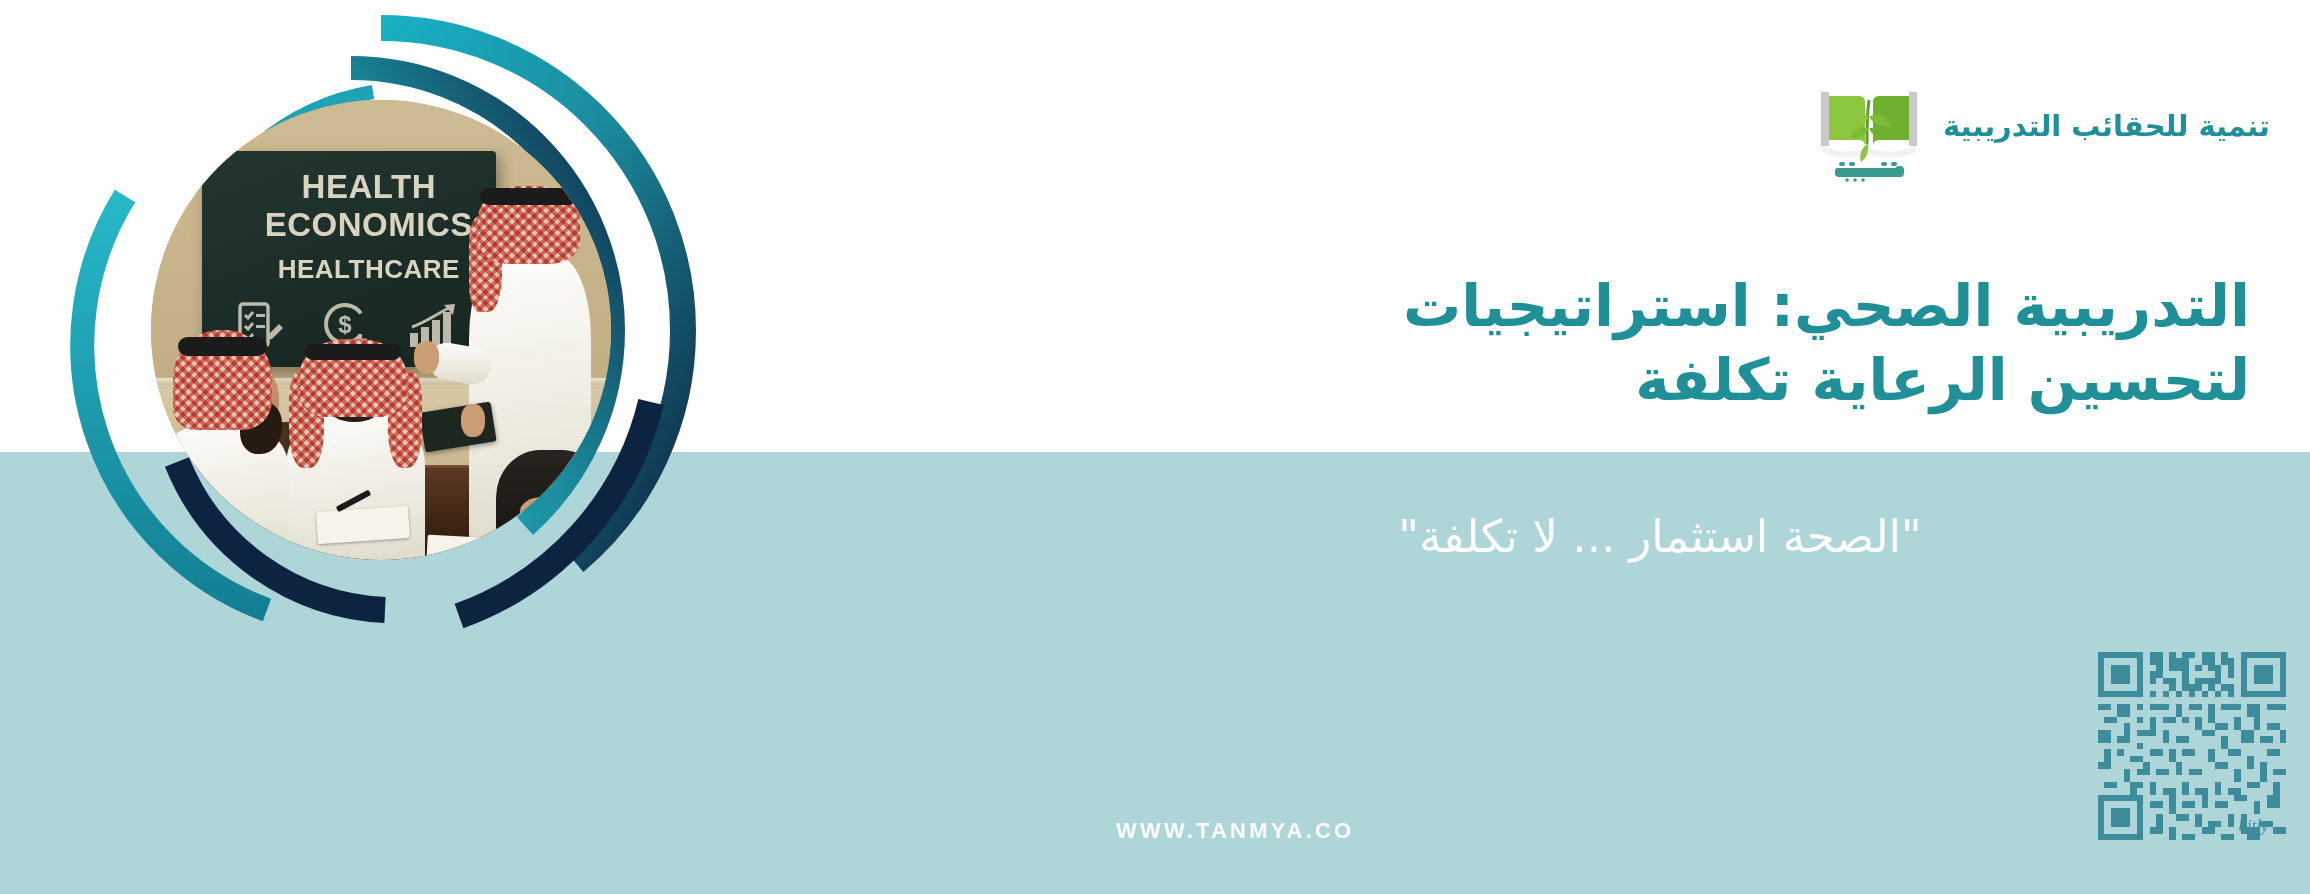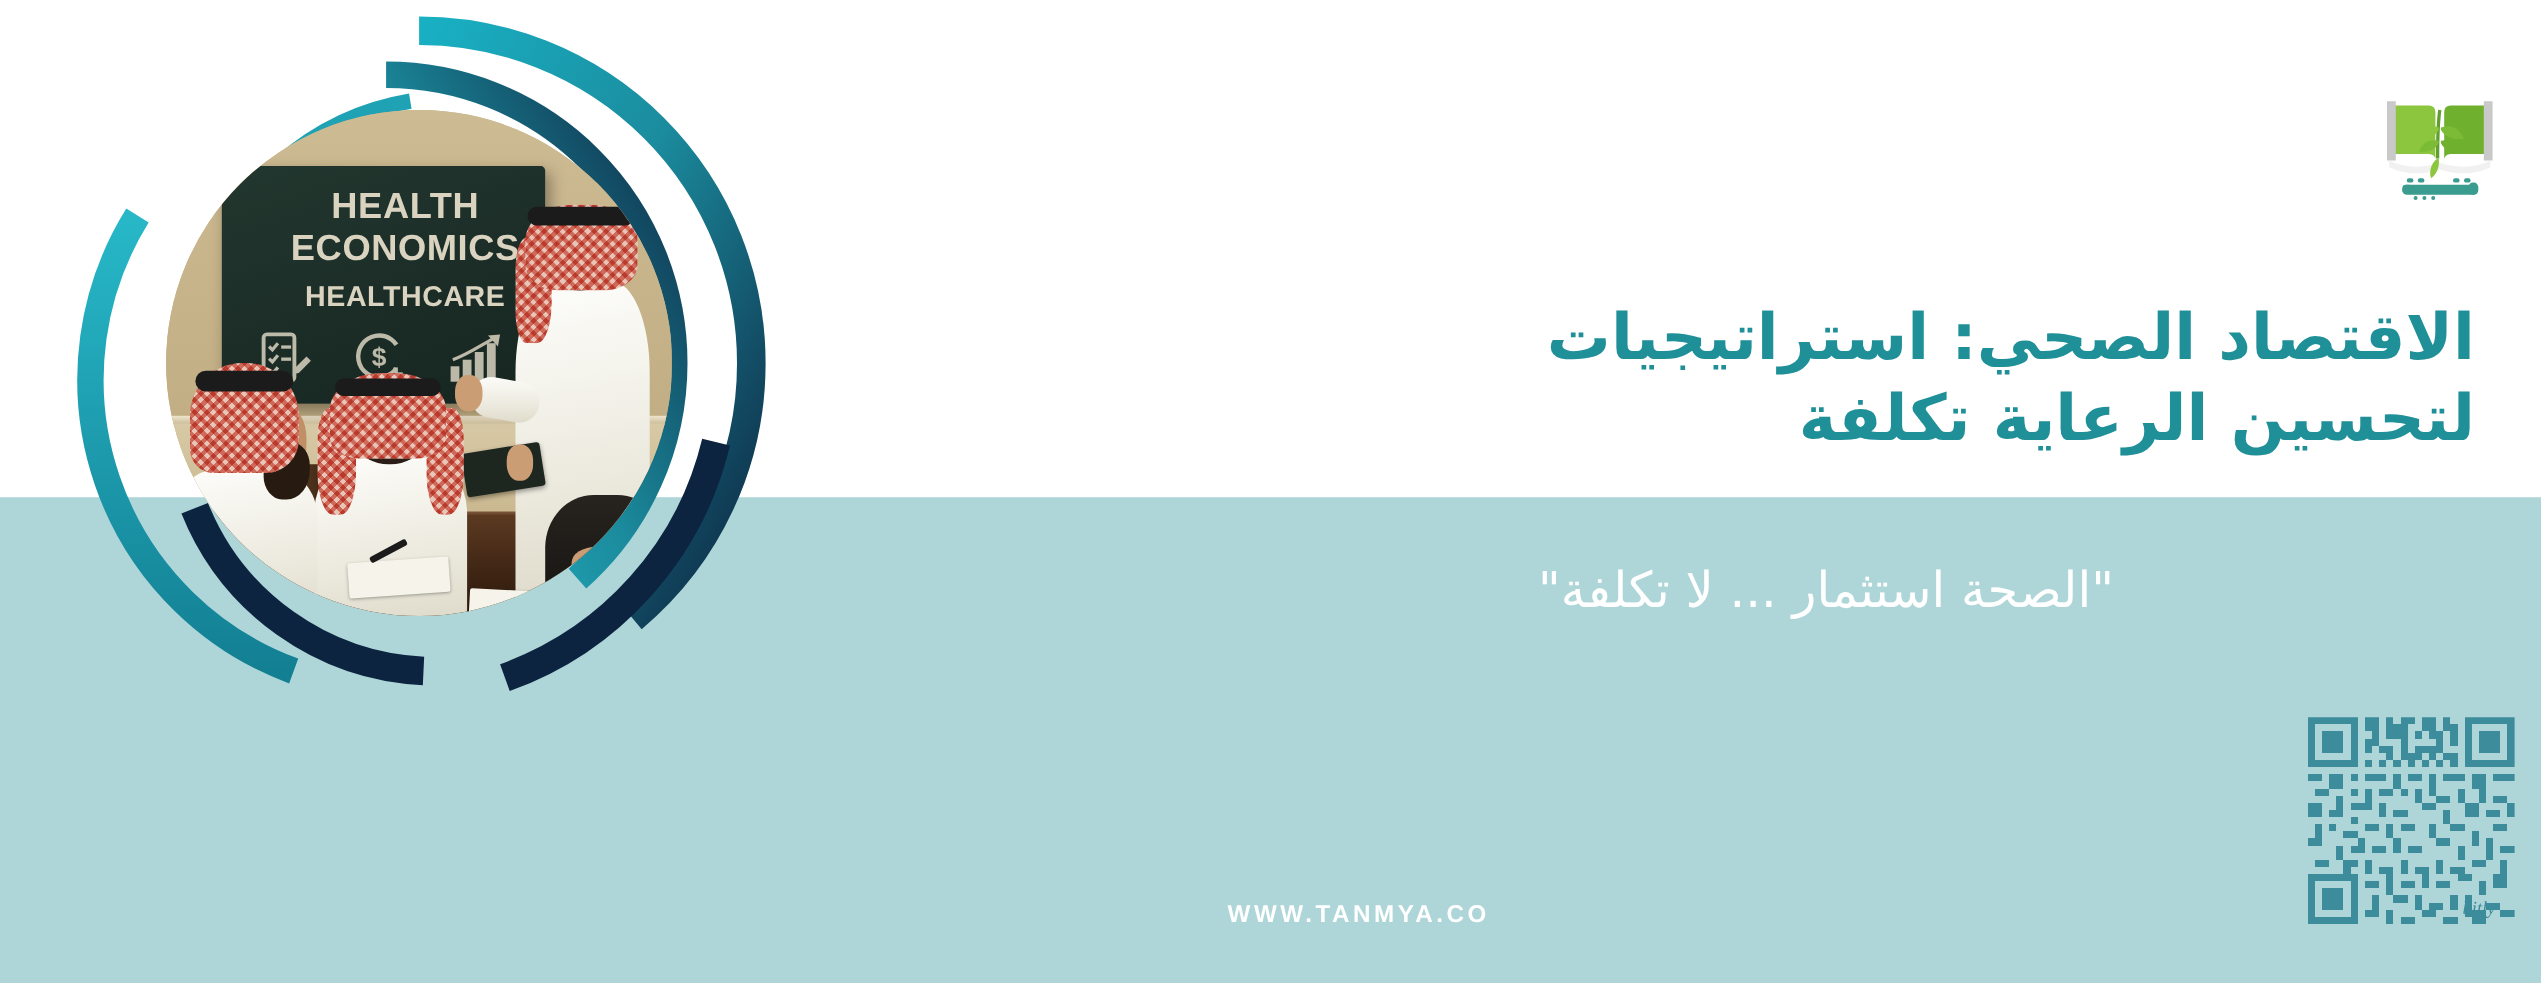--- a/index.html
+++ b/index.html
@@ -293,20 +293,21 @@
 
           <div class="paper p1"></div>
           <div class="pen"></div>
           <div class="paper p2"></div>
         </div>
       </div>
     </div>
   </div>
 
   <div class="brandrow">
+    <div class="brand-text">تنمية للحقائب التدريبية</div>
 
     <div class="logo">
       <svg width="104" height="112" viewBox="0 0 104 112">
 
         <path d="M6 26 h36 q6 0 6 6 v44 q0 -6 -6 -6 H6 Z" fill="#8cc63f"></path>
         <path d="M98 26 h-36 q-6 0 -6 6 v44 q0 -6 6 -6 h36 Z" fill="#6fb02f"></path>
         <path d="M4 22 h8 v54 h-8 z" fill="#c9c9c9"></path>
         <path d="M92 22 h8 v54 h-8 z" fill="#c9c9c9"></path>
 
         <path d="M6 76 q20 10 46 2 q26 8 46 -2 v6 q-20 10 -46 2 q-26 8 -46 -2 Z" fill="#f1f1f1"></path>
@@ -330,21 +331,21 @@
         <g fill="#3a9b8f">
           <circle cx="30" cy="110" r="1.8"></circle>
           <circle cx="38" cy="110" r="1.8"></circle>
           <circle cx="46" cy="110" r="1.8"></circle>
         </g>
       </svg>
     </div>
   </div>
 
   <h1 class="headline">
-    <span class="l1">الاقتصاد الصحي: استراتيجيات</span>
+    <span class="l1">التدريبية الصحي: استراتيجيات</span>
     <span class="l2">لتحسين الرعاية تكلفة</span>
   </h1>
 
   <div class="quote">"الصحة استثمار ... لا تكلفة"</div>
 
   <div class="url">WWW.TANMYA.CO</div>
 
   <div class="qr">
     <svg width="188" height="188" viewBox="0 0 29 29" shape-rendering="crispEdges">
       <g fill="#3d8c9c">

